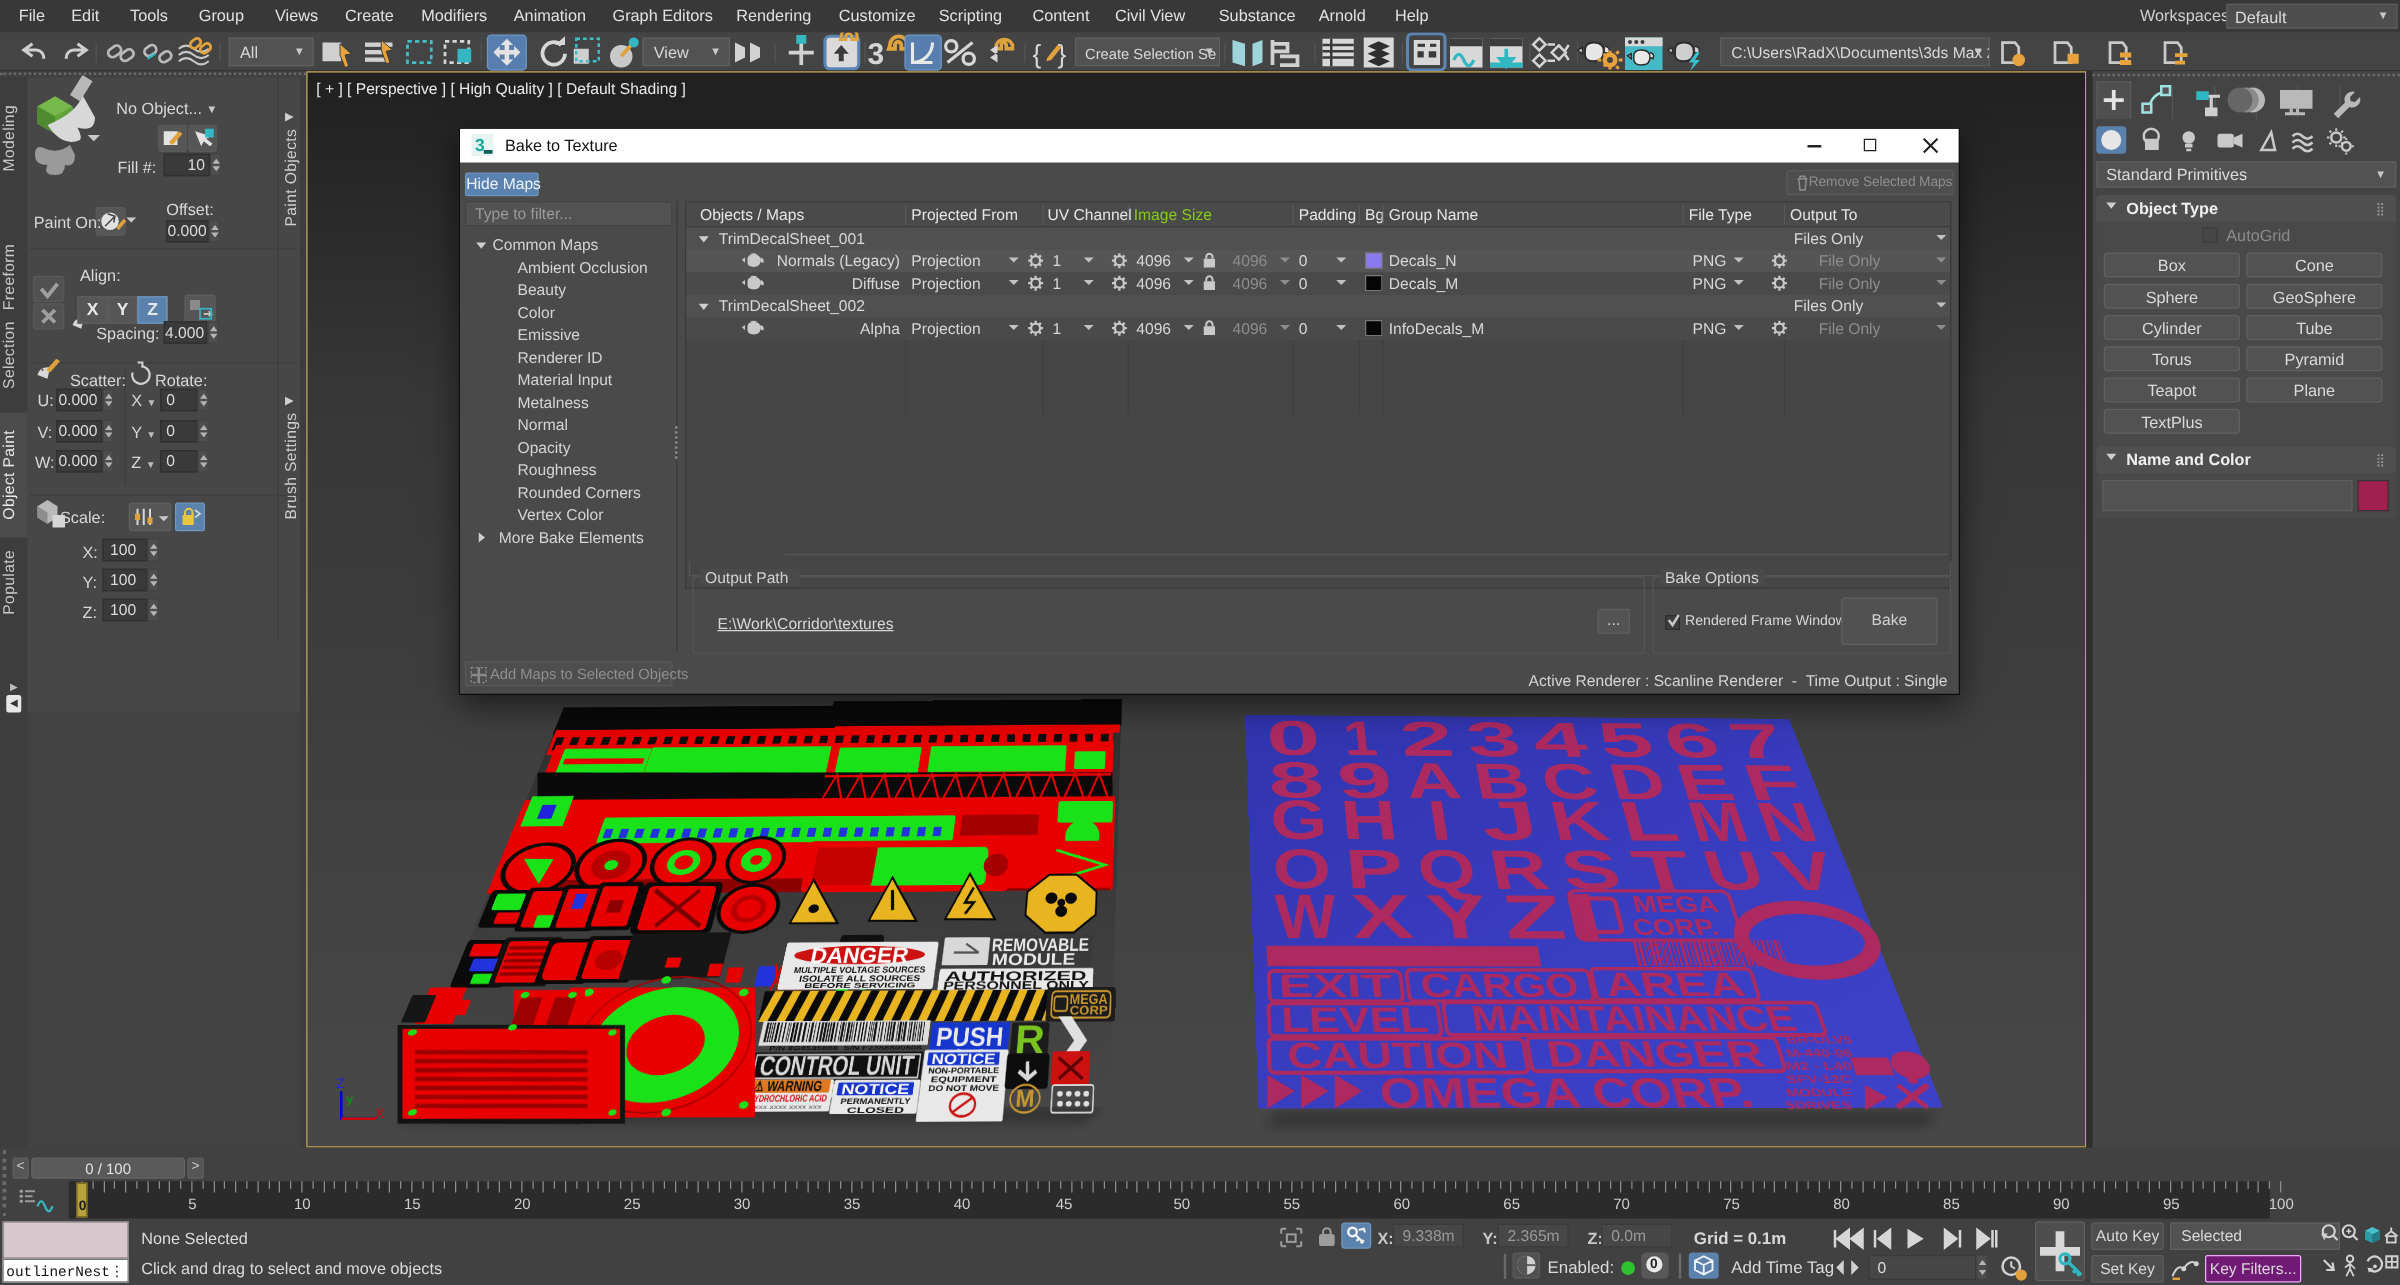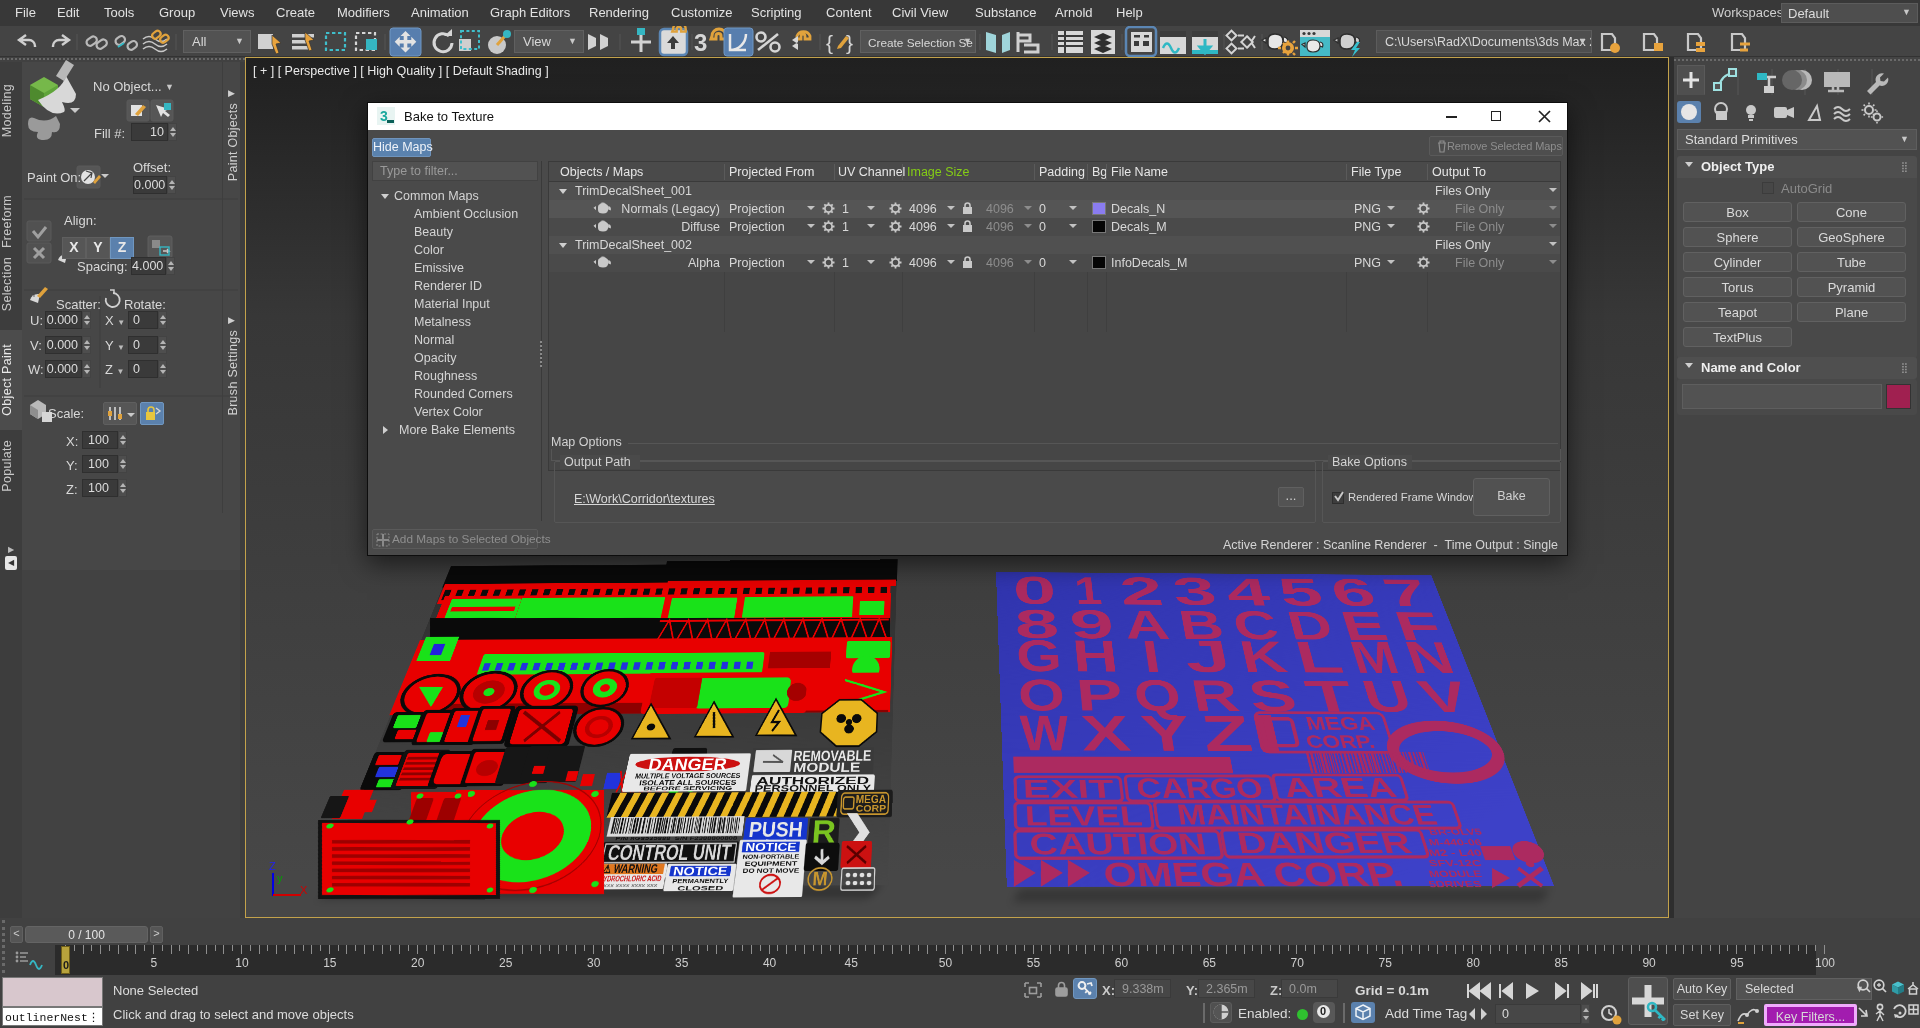--- a/index.html
+++ b/index.html
@@ -1254,21 +1254,21 @@
     </svg>
     <div class="abs" style="left:1673px;top:3px;width:58px;height:22px;background:#4e4e4e;border:1px solid #5e5e5e;border-radius:2px;color:#d8d8d8;font-size:12.5px;text-align:center;padding-top:3px">Auto Key</div>
     <div class="abs" style="left:1673px;top:29px;width:58px;height:22px;background:#4e4e4e;border:1px solid #5e5e5e;border-radius:2px;color:#d8d8d8;font-size:12.5px;text-align:center;padding-top:3px">Set Key</div>
     <div class="abs" style="left:1736px;top:3px;width:136px;height:22px;background:#525252;border:1px solid #606060;color:#d8d8d8;font-size:12.5px;padding:3px 0 0 8px">Selected<span class="abs" style="right:7px;top:5px;font-size:9px;color:#c8c8c8">▼</span></div>
     <svg width="28" height="24" style="position:absolute;left:1734px;top:28px">
         <path d="M4 18 q4 -10 9 -6 q5 -8 10 -4" fill="none" stroke="#d0d0d0" stroke-width="1.6"></path>
         <circle cx="13" cy="12" r="2" fill="#d0d0d0"></circle>
         <circle cx="23" cy="8" r="2" fill="#d0d0d0"></circle>
         <path d="M4 20 h6" stroke="#e0a23c" stroke-width="2"></path>
       </svg>
-    <div class="abs" style="left:1764px;top:29px;width:93px;height:22px;background:#a21caf;border:3px solid #f0abfc;border-radius:2px;color:#d8d8d8;font-size:12.5px;text-align:center;padding-top:3px">Key Filters...</div>
+    <div class="abs" style="left:1764px;top:29px;width:77px;height:22px;background:#701a75;border:1px solid #f0abfc;border-radius:2px;color:#d8d8d8;font-size:12.5px;text-align:center;padding-top:3px">Key Filters...</div>
     <svg width="64" height="50" style="position:absolute;left:1856px;top:2px">
       <g fill="none" stroke="#d2d2d2" stroke-width="1.7">
         <circle cx="7" cy="8" r="4.8"></circle>
           <path d="M10.4 11.4 l3.6 3.6"></path>
         <circle cx="23" cy="8" r="4.8"></circle>
           <path d="M26.4 11.4 l3.6 3.6"></path>
           <path d="M21 8 h4 M23 6 v4" stroke-width="1.3"></path>
       </g>
       <g>
           <path d="M36 7.5 l6 -3 6 3 -6 3z" fill="#49c0cc"></path>
@@ -1346,21 +1346,21 @@
     </div>
 
     <div id="dtable" class="abs" style="left:180px;top:58px;width:1013px;height:310px;background:#464646;border:1px solid #3a3a3a;font-size:12.5px;color:#d8d8d8">
         <div class="abs" style="left:0;top:0;width:1011px;height:20px;background:#4a4a4a;border-bottom:1px solid #3a3a3a"></div>
         <span class="abs" style="left:11px;top:3px;color:#e6e6e6">Objects / Maps</span>
         <span class="abs" style="left:180px;top:3px;color:#e6e6e6">Projected From</span>
         <span class="abs" style="left:289px;top:3px;color:#e6e6e6">UV Channel</span>
         <span class="abs" style="left:358px;top:3px;color:#84cc16">Image Size</span>
         <span class="abs" style="left:490px;top:3px;color:#e6e6e6">Padding</span>
         <span class="abs" style="left:543px;top:3px;color:#e6e6e6">Bg</span>
-        <span class="abs" style="left:562px;top:3px;color:#e6e6e6">File Name</span>
+        <span class="abs" style="left:562px;top:3px;color:#e6e6e6">Group Name</span>
         <span class="abs" style="left:802px;top:3px;color:#e6e6e6">File Type</span>
         <span class="abs" style="left:883px;top:3px;color:#e6e6e6">Output To</span>
         <div class="abs" style="left:175px;top:2px;width:1px;height:16px;background:#5a5a5a"></div>
         <div class="abs" style="left:175px;top:20px;width:1px;height:150px;background:#3f3f3f"></div>
         <div class="abs" style="left:285px;top:2px;width:1px;height:16px;background:#5a5a5a"></div>
         <div class="abs" style="left:285px;top:20px;width:1px;height:150px;background:#3f3f3f"></div>
         <div class="abs" style="left:353px;top:2px;width:1px;height:16px;background:#5a5a5a"></div>
         <div class="abs" style="left:353px;top:20px;width:1px;height:150px;background:#3f3f3f"></div>
         <div class="abs" style="left:485px;top:2px;width:1px;height:16px;background:#5a5a5a"></div>
         <div class="abs" style="left:485px;top:20px;width:1px;height:150px;background:#3f3f3f"></div>
@@ -1506,21 +1506,20 @@
         <svg class="abs" width="13" height="13" style="left:868px;top:94px">
           <circle cx="6.5" cy="6.5" r="3.6" fill="none" stroke="#c9c9c9" stroke-width="1.8"></circle>
           <g stroke="#c9c9c9" stroke-width="1.8">
             <path d="M6.5 0.5 v2 M6.5 10.5 v2 M0.5 6.5 h2 M10.5 6.5 h2 M2.3 2.3 l1.4 1.4 M9.3 9.3 l1.4 1.4 M2.3 10.7 l1.4 -1.4 M9.3 3.7 l1.4 -1.4"></path>
           </g>
         </svg>
         <span class="abs" style="left:906px;top:94px;color:#8d8d8d">File Only</span>
         <span class="abs" style="left:1000px;top:98px;width:0;height:0;border-left:4px solid transparent;border-right:4px solid transparent;border-top:4px solid #8d8d8d"></span>
       </div>
 
-    <div class="abs" style="left:183px;top:332px;width:1010px;height:16px;color:#d2d2d2;font-size:12.5px">Map Options</div>
     <div class="abs" style="left:260px;top:340px;width:930px;height:1px;background:#565656"></div>
     <div class="abs" style="left:183px;top:346px;width:1010px;height:12px;border-bottom:1px solid #565656;border-left:1px solid #565656;border-right:1px solid #565656"></div>
     <div class="abs" style="left:186px;top:358px;width:762px;height:62px;border:1px solid #565656;border-radius:2px"></div>
     <div class="abs" style="left:192px;top:352px;width:80px;background:#4a4a4a;color:#d2d2d2;font-size:12.5px;padding:0 4px">Output Path</div>
     <div class="abs" style="left:206px;top:389px;color:#d8d8d8;font-size:12.5px;text-decoration:underline">E:\Work\Corridor\textures</div>
     <div class="abs" style="left:910px;top:384px;width:26px;height:20px;background:#535353;border:1px solid #606060;border-radius:2px;color:#cfcfcf;text-align:center">...</div>
     <div class="abs" style="left:954px;top:358px;width:239px;height:62px;border:1px solid #565656;border-radius:2px"></div>
     <div class="abs" style="left:960px;top:352px;width:84px;background:#4a4a4a;color:#d2d2d2;font-size:12.5px;padding:0 4px">Bake Options</div>
     <div class="abs" style="left:964px;top:389px;width:12px;height:12px;background:#3d3d3d;border:1px solid #2e2e2e"></div>
     <svg width="12" height="11" style="position:absolute;left:965px;top:388px">

